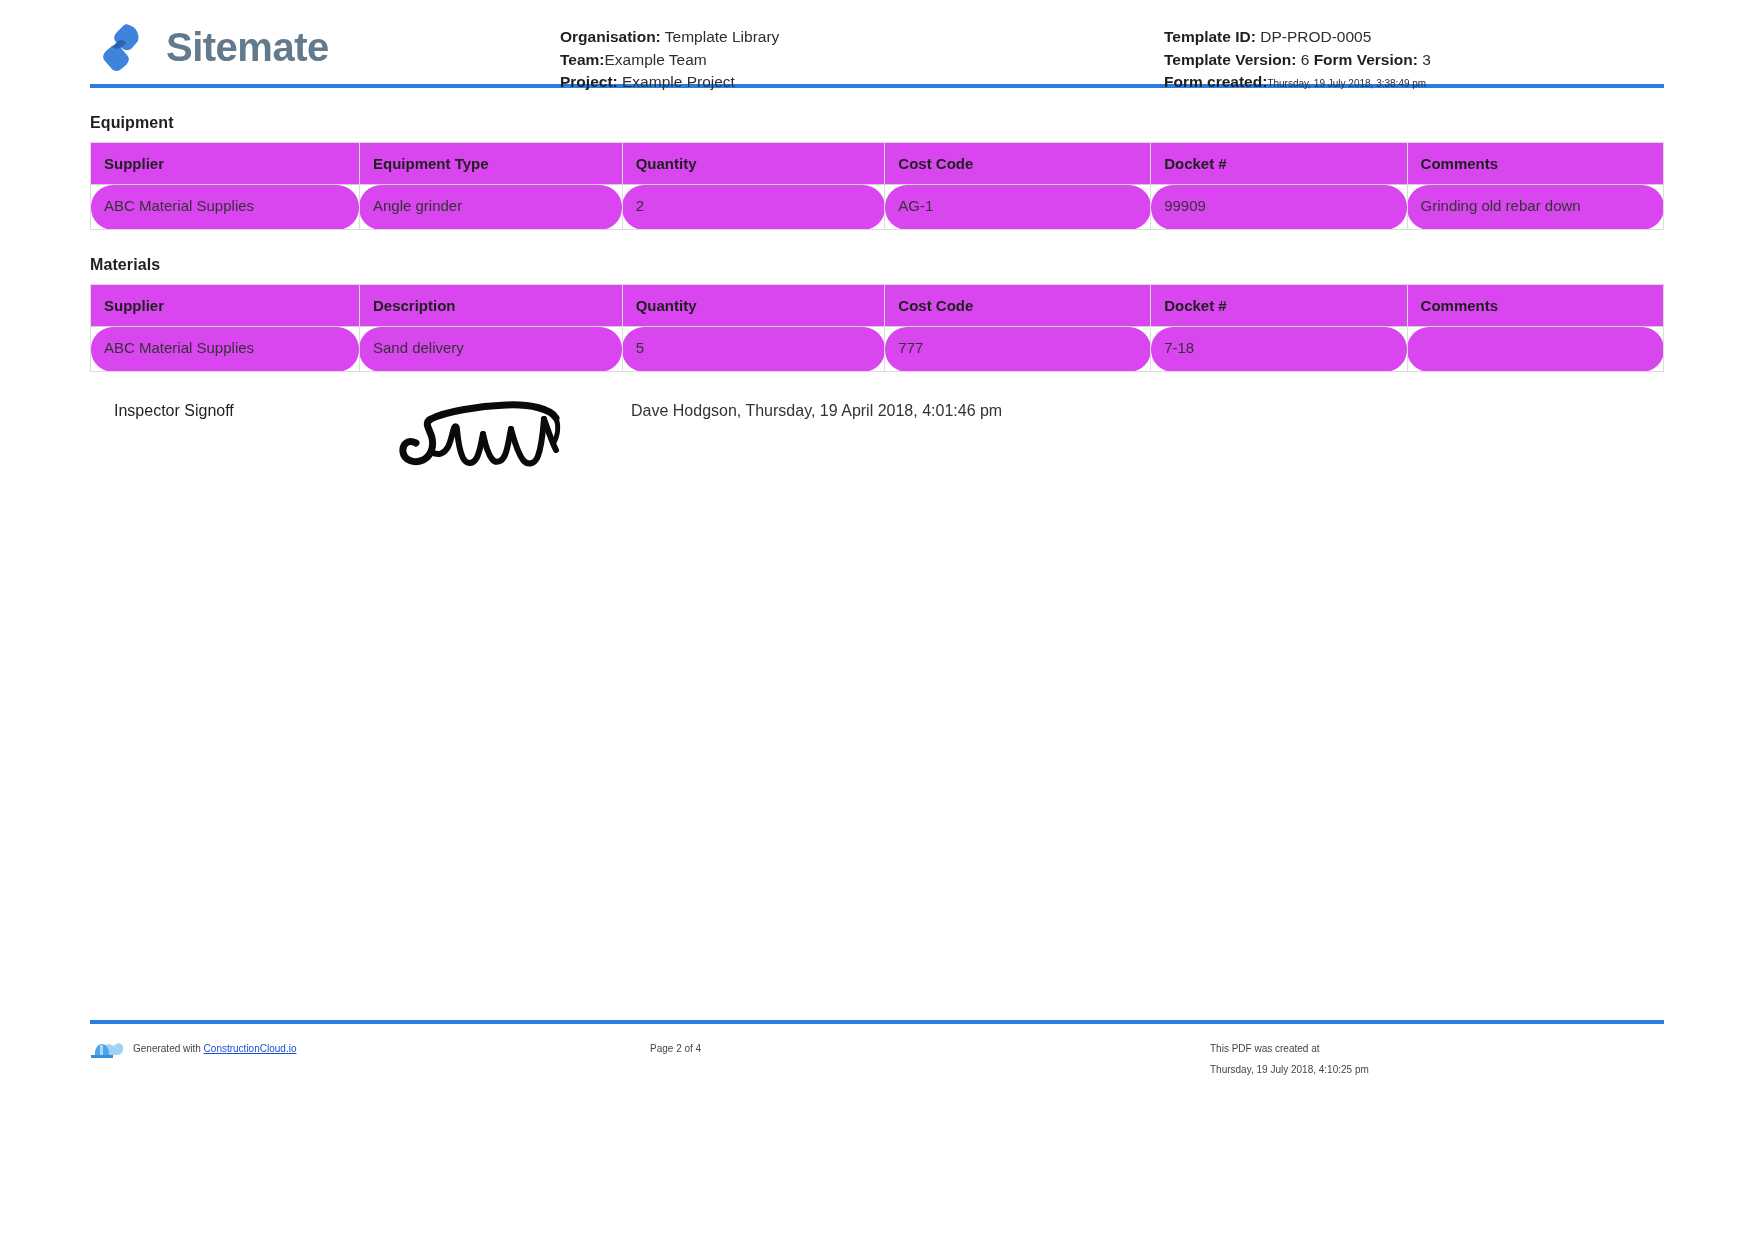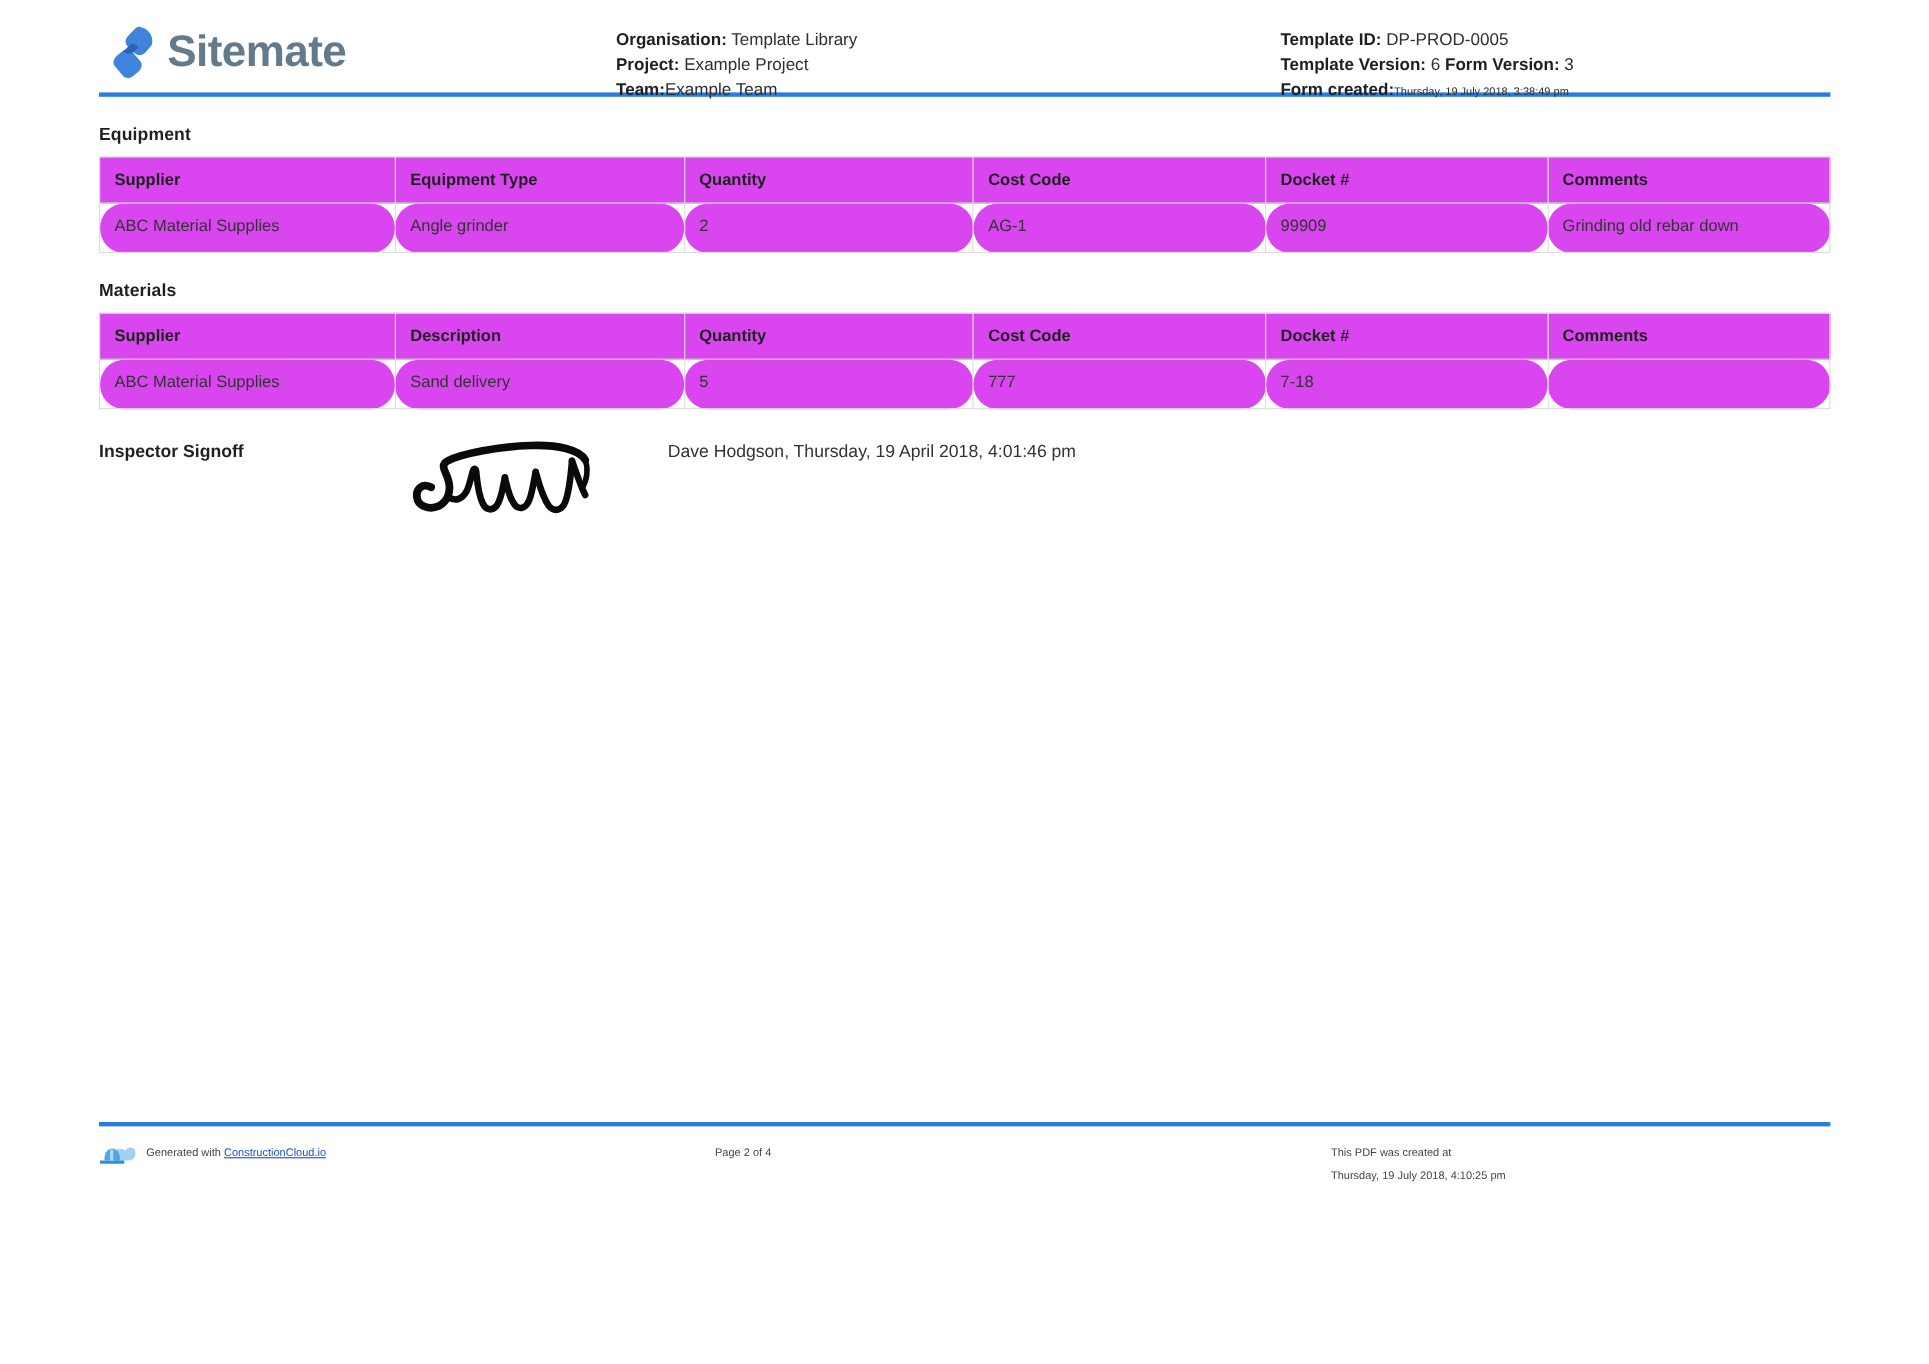--- a/index.html
+++ b/index.html
@@ -29,21 +29,21 @@
     display: flex;
     align-items: flex-start;
     padding-top: 22px;
     height: 78px;
     box-sizing: border-box;
   }
   .brand {
     width: 470px;
     display: flex;
     align-items: center;
-    gap: 8px;
+    gap: 22px;
     padding-left: 8px;
     box-sizing: border-box;
   }
   .brand-mark { width: 46px; height: 50px; flex: 0 0 auto; }
   .brand-name {
     font-size: 40px;
     font-weight: bold;
     color: #63798c;
     letter-spacing: -0.5px;
     line-height: 1;
@@ -108,23 +108,24 @@
   .signoff {
     margin-top: 28px;
     display: flex;
     align-items: flex-start;
     height: 100px;
     position: relative;
   }
   .signoff-label {
     width: 282px;
     font-size: 16px;
-    font-weight: bold;
+    font-weight: normal;
     color: #1f1f1f;
     padding-top: 2px;
+    margin-left: 24px;
   }
   .signature-box {
     width: 225px;
     height: 80px;
     position: relative;
     margin-top: -4px;
   }
   .signature-box svg { display: block; }
   .signoff-text {
     font-size: 16px;
@@ -175,25 +176,25 @@
       </svg>
       <div class="brand-name">Sitemate</div>
     </div>
 
     <div class="meta-col mid">
       <div>
         <b>Organisation:</b>
         <span>Template Library</span>
       </div>
       <div>
+        <b>Team:</b><span>Example Team</span>
+      </div>
+      <div>
         <b>Project:</b>
         <span>Example Project</span>
-      </div>
-      <div>
-        <b>Team:</b><span>Example Team</span>
       </div>
     </div>
 
     <div class="meta-col right">
       <div>
         <b>Template ID:</b>
         <span>DP-PROD-0005</span>
       </div>
       <div>
         <b>Template Version:</b>

